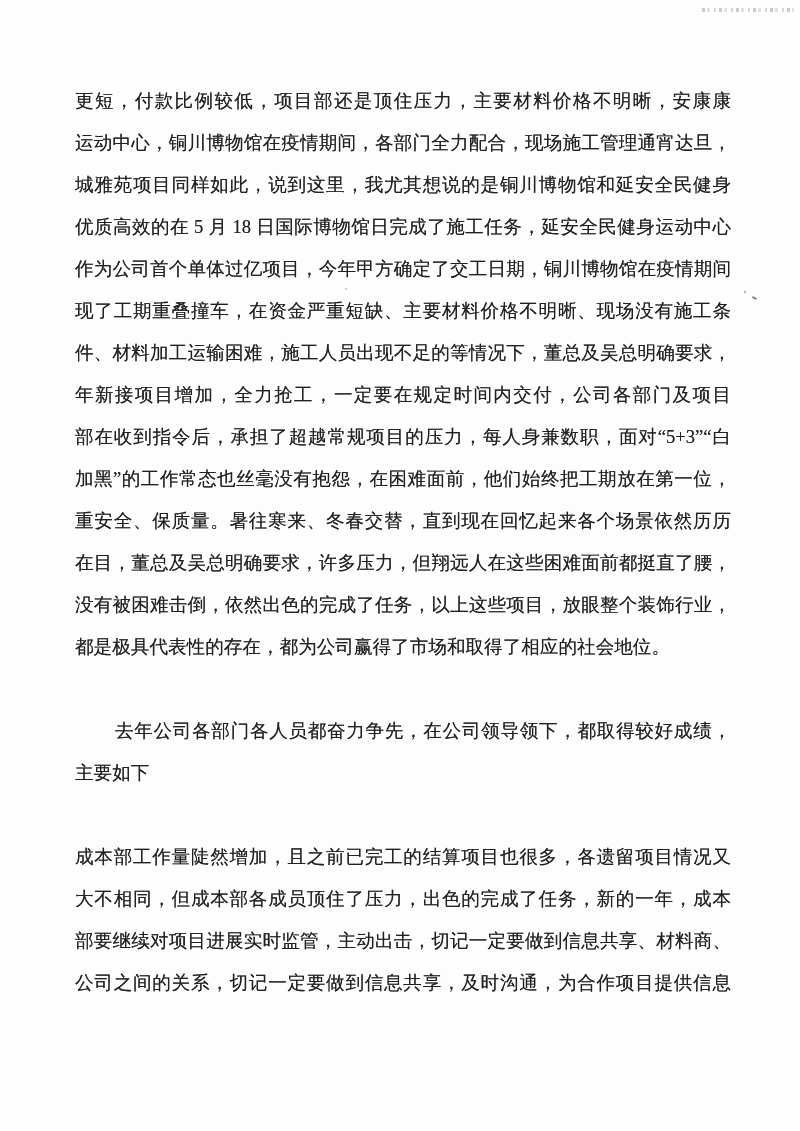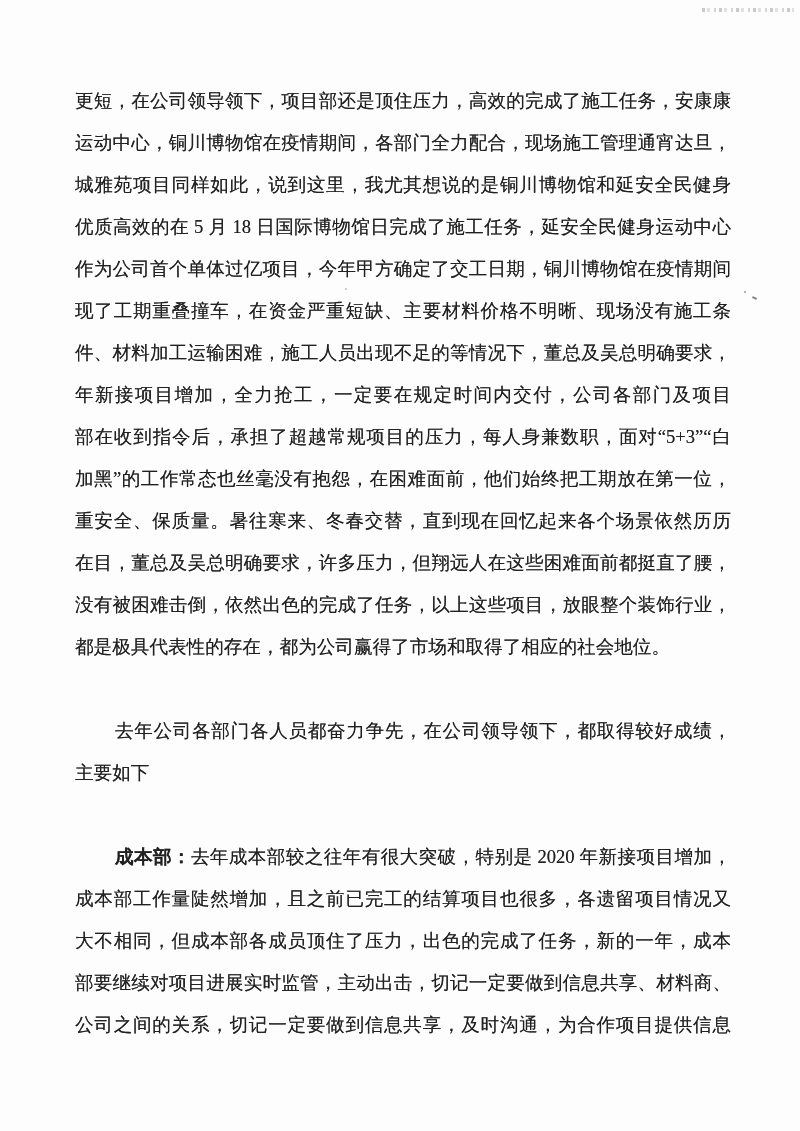--- a/index.html
+++ b/index.html
@@ -79,40 +79,39 @@
 </head>
 <body>
 
 <div class="page">
   <div class="scan-artifact-header"></div>
   <div class="speck speck-1"></div>
   <div class="speck speck-2"></div>
   <div class="speck speck-3"></div>
   <div class="doc-body">
       <div class="paragraph">
-        <div class="line">更短，在公司领导领下，项目部还是顶住压力，高效的完成了施工任务，安康康</div>
+        <div class="line">更短，付款比例较低，项目部还是顶住压力，主要材料价格不明晰，安康康</div>
         <div class="line">运动中心，铜川博物馆在疫情期间，各部门全力配合，现场施工管理通宵达旦，</div>
         <div class="line">城雅苑项目同样如此，说到这里，我尤其想说的是铜川博物馆和延安全民健身</div>
         <div class="line">优质高效的在 5 月 18 日国际博物馆日完成了施工任务，延安全民健身运动中心</div>
         <div class="line">作为公司首个单体过亿项目，今年甲方确定了交工日期，铜川博物馆在疫情期间</div>
         <div class="line">现了工期重叠撞车，在资金严重短缺、主要材料价格不明晰、现场没有施工条</div>
         <div class="line">件、材料加工运输困难，施工人员出现不足的等情况下，董总及吴总明确要求，</div>
         <div class="line">年新接项目增加，全力抢工，一定要在规定时间内交付，公司各部门及项目</div>
         <div class="line">部在收到指令后，承担了超越常规项目的压力，每人身兼数职，面对“5+3”“白</div>
         <div class="line">加黑”的工作常态也丝毫没有抱怨，在困难面前，他们始终把工期放在第一位，</div>
         <div class="line">重安全、保质量。暑往寒来、冬春交替，直到现在回忆起来各个场景依然历历</div>
         <div class="line">在目，董总及吴总明确要求，许多压力，但翔远人在这些困难面前都挺直了腰，</div>
         <div class="line">没有被困难击倒，依然出色的完成了任务，以上这些项目，放眼整个装饰行业，</div>
         <div class="line lastline">都是极具代表性的存在，都为公司赢得了市场和取得了相应的社会地位。</div>
       </div>
       <div class="paragraph">
         <div class="line indent">去年公司各部门各人员都奋力争先，在公司领导领下，都取得较好成绩，</div>
         <div class="line lastline">主要如下</div>
       </div>
       <div class="paragraph">
-        <div class="line indent"><b>成本部：</b>去年成本部较之往年有很大突破，特别是 2020 年新接项目增加，</div>
         <div class="line">成本部工作量陡然增加，且之前已完工的结算项目也很多，各遗留项目情况又</div>
         <div class="line">大不相同，但成本部各成员顶住了压力，出色的完成了任务，新的一年，成本</div>
         <div class="line">部要继续对项目进展实时监管，主动出击，切记一定要做到信息共享、材料商、</div>
         <div class="line">公司之间的关系，切记一定要做到信息共享，及时沟通，为合作项目提供信息</div>
       </div>
     </div>
 </div>
 
 </body></html>

